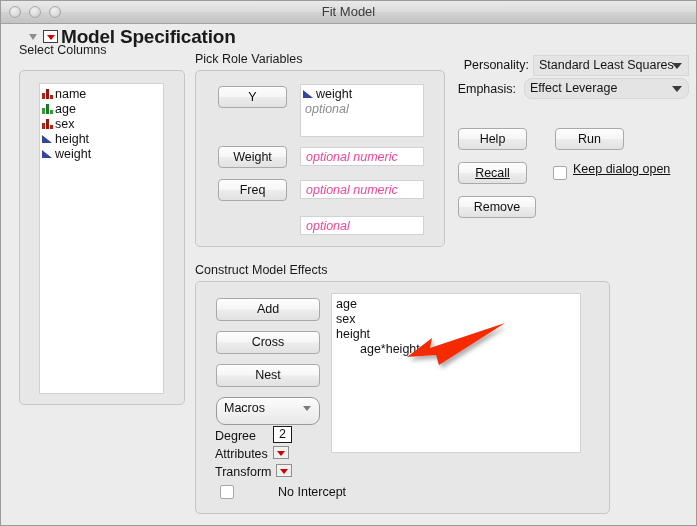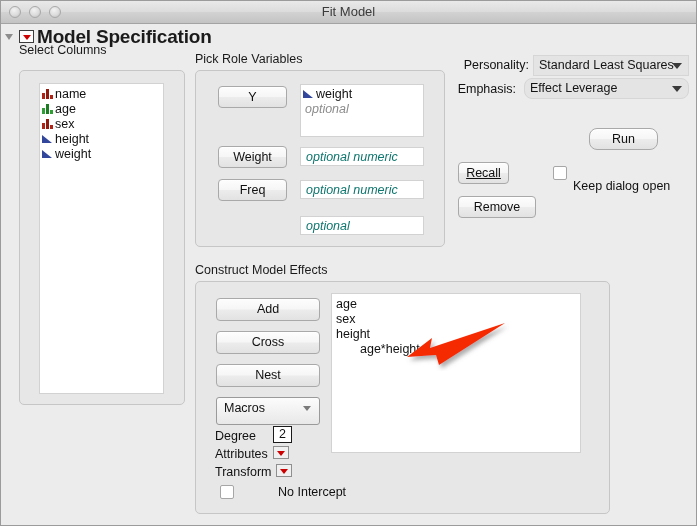--- a/index.html
+++ b/index.html
@@ -46,20 +46,21 @@
   }
   #tl-close { left: 8px; }
   #tl-min   { left: 28px; }
   #tl-zoom  { left: 48px; }
 
   
   #header {
     position: relative;
     height: 28px;
     background: #ececec;
+    margin-left: 24px;
   }
   #disclosure {
     position: absolute; left: 5px; top: 9px;
     width: 0; height: 0;
     border-left: 6px solid #8d8d8d;
     border-top: 4.5px solid transparent;
     border-bottom: 4.5px solid transparent;
     transform: rotate(90deg);
   }
   #redtri-menu {
@@ -158,21 +159,21 @@
     box-shadow: 0 1px 0 rgba(255,255,255,0.7) inset;
   }
 
   
   .field {
     position: absolute;
     background: #ffffff;
     border: 1px solid #d2d2d2;
     box-sizing: border-box;
     font-size: 12.5px;
-    color: #0f766e;
+    color: #ec4899;
     font-style: italic;
     padding-left: 5px;
     overflow: hidden;
     white-space: nowrap;
   }
 
   
   .combo {
     position: absolute;
     background: #e4e4e4;
@@ -337,36 +338,37 @@
     <span>Standard Least Squares</span>
     <span class="arrow"></span>
   </div>
 
   <div class="lab lab-right" style="left:400px; top:81px; width:115px;">Emphasis:</div>
   <div class="combo" style="left:523px; top:77px; width:165px; height:21px;border-radius:8px;">
     <span>Effect Leverage</span>
     <span class="arrow"></span>
   </div>
 
-  <div class="btn" style="left:588px; top:127px; width:69px; height:22px; line-height:20px;border-radius:8px;">Run</div>
-
-  <div class="btn" style="left:457px; top:161px; width:51px; height:22px; line-height:20px;text-decoration:underline;">Recall</div>
+  <div class="btn" style="left:457px; top:127px; width:69px; height:22px; line-height:20px;">Help</div>
+  <div class="btn" style="left:554px; top:127px; width:69px; height:22px; line-height:20px;">Run</div>
+
+  <div class="btn" style="left:457px; top:161px; width:69px; height:22px; line-height:20px;text-decoration:underline;">Recall</div>
   <div class="checkbox" style="left:552px; top:165px;"></div>
-  <div class="cb-label" style="left:572px; top:178px;">Keep dialog open</div>
+  <div class="cb-label" style="left:572px; top:161px;text-decoration:underline;">Keep dialog open</div>
 
   <div class="btn" style="left:457px; top:195px; width:78px; height:22px; line-height:20px;">Remove</div>
 
   <div class="group-label" style="left:194px; top:262px;">Construct Model Effects</div>
   <div class="group-panel" style="left:194px; top:280px; width:415px; height:233px;"></div>
 
   <div class="btn" style="left:215px; top:297px; width:104px; height:23px; line-height:21px;">Add</div>
   <div class="btn" style="left:215px; top:330px; width:104px; height:23px; line-height:21px;">Cross</div>
   <div class="btn" style="left:215px; top:363px; width:104px; height:23px; line-height:21px;">Nest</div>
 
-  <div class="combo-btn" style="left:215px; top:396px; width:104px; height:28px;">
+  <div class="combo-btn" style="left:215px; top:396px; width:104px; height:28px;border-radius:9px;">
     <span>Macros</span>
     <span class="arrow"></span>
   </div>
 
   <div class="lab" style="left:214px; top:428px;">Degree</div>
   <div id="degree-box" style="left:272px; top:425px; width:19px; height:17px;">2</div>
 
   <div class="lab" style="left:214px; top:446px;">Attributes</div>
   <div class="redtri-btn" style="left:272px; top:445px;">
     <div class="tri"></div>

